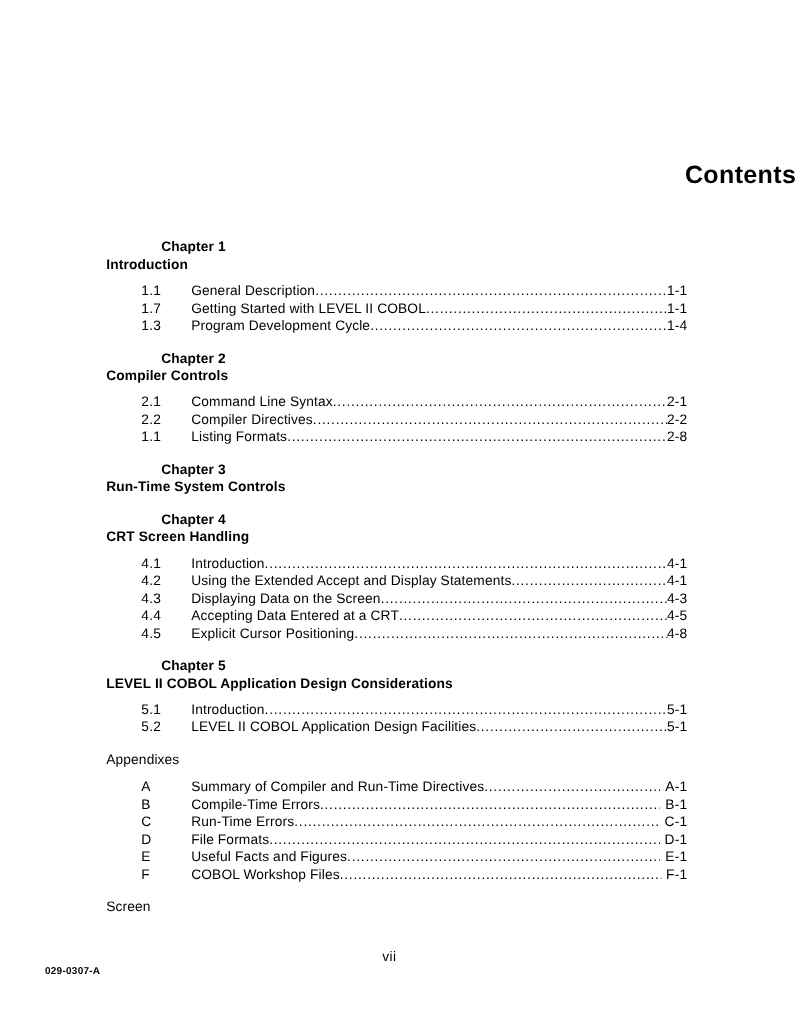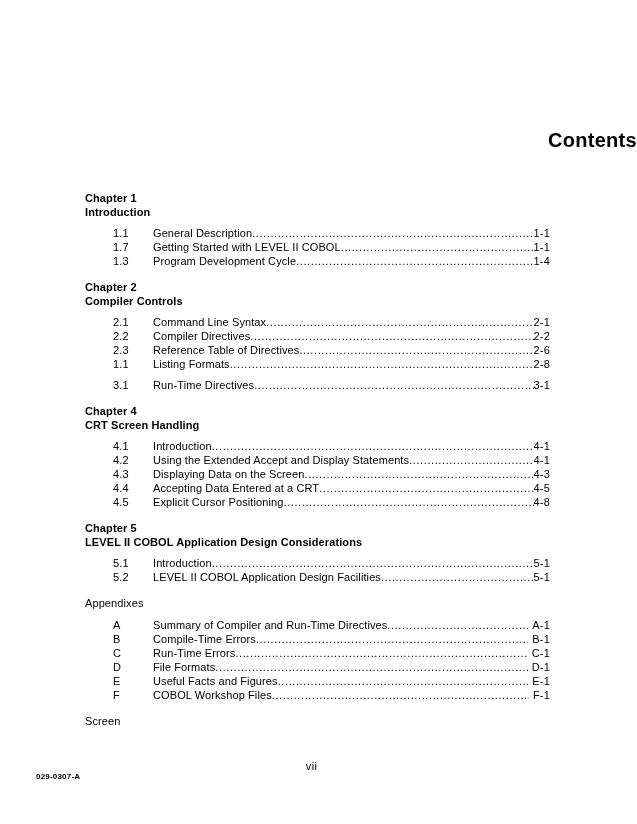--- a/index.html
+++ b/index.html
@@ -41,21 +41,21 @@
   }
 
   .chapter-head {
     font-size: 11px;
     font-weight: bold;
     line-height: 13.5px;
     letter-spacing: 0.1px;
     margin-top: 13px;
   }
   .chapter-head.first { margin-top: 0; }
-  .chapter-head .ch-label { display: block; }
+  .chapter-head .ch-label { display: block; margin-left: 44px; }
   .chapter-head .ch-title { display: block; }
 
   .group-head {
     font-size: 11px;
     font-weight: normal;
     line-height: 13.5px;
     letter-spacing: 0.1px;
     margin-top: 13px;
   }
 
@@ -169,39 +169,29 @@
           <span class="leader"></span>
           <span class="pageno">2-1</span>
         </div>
         <div class="entry">
           <span class="num">2.2</span>
           <span class="title">Compiler Directives</span>
           <span class="leader"></span>
           <span class="pageno">2-2</span>
         </div>
         <div class="entry">
-          <span class="num">2.3</span>
-          <span class="title">Reference Table of Directives</span>
-          <span class="leader"></span>
-          <span class="pageno">2-6</span>
-        </div>
-        <div class="entry">
           <span class="num">1.1</span>
           <span class="title">Listing Formats</span>
           <span class="leader"></span>
           <span class="pageno">2-8</span>
         </div>
       </div>
-      <div class="entries">
-        <div class="entry">
-          <span class="num">3.1</span>
-          <span class="title">Run-Time Directives</span>
-          <span class="leader"></span>
-          <span class="pageno">3-1</span>
-        </div>
+      <div class="chapter-head">
+        <span class="ch-label">Chapter 3</span>
+        <span class="ch-title">Run-Time System Controls</span>
       </div>
       <div class="chapter-head">
         <span class="ch-label">Chapter 4</span>
         <span class="ch-title">CRT Screen Handling</span>
       </div>
       <div class="entries">
         <div class="entry">
           <span class="num">4.1</span>
           <span class="title">Introduction</span>
           <span class="leader"></span>

